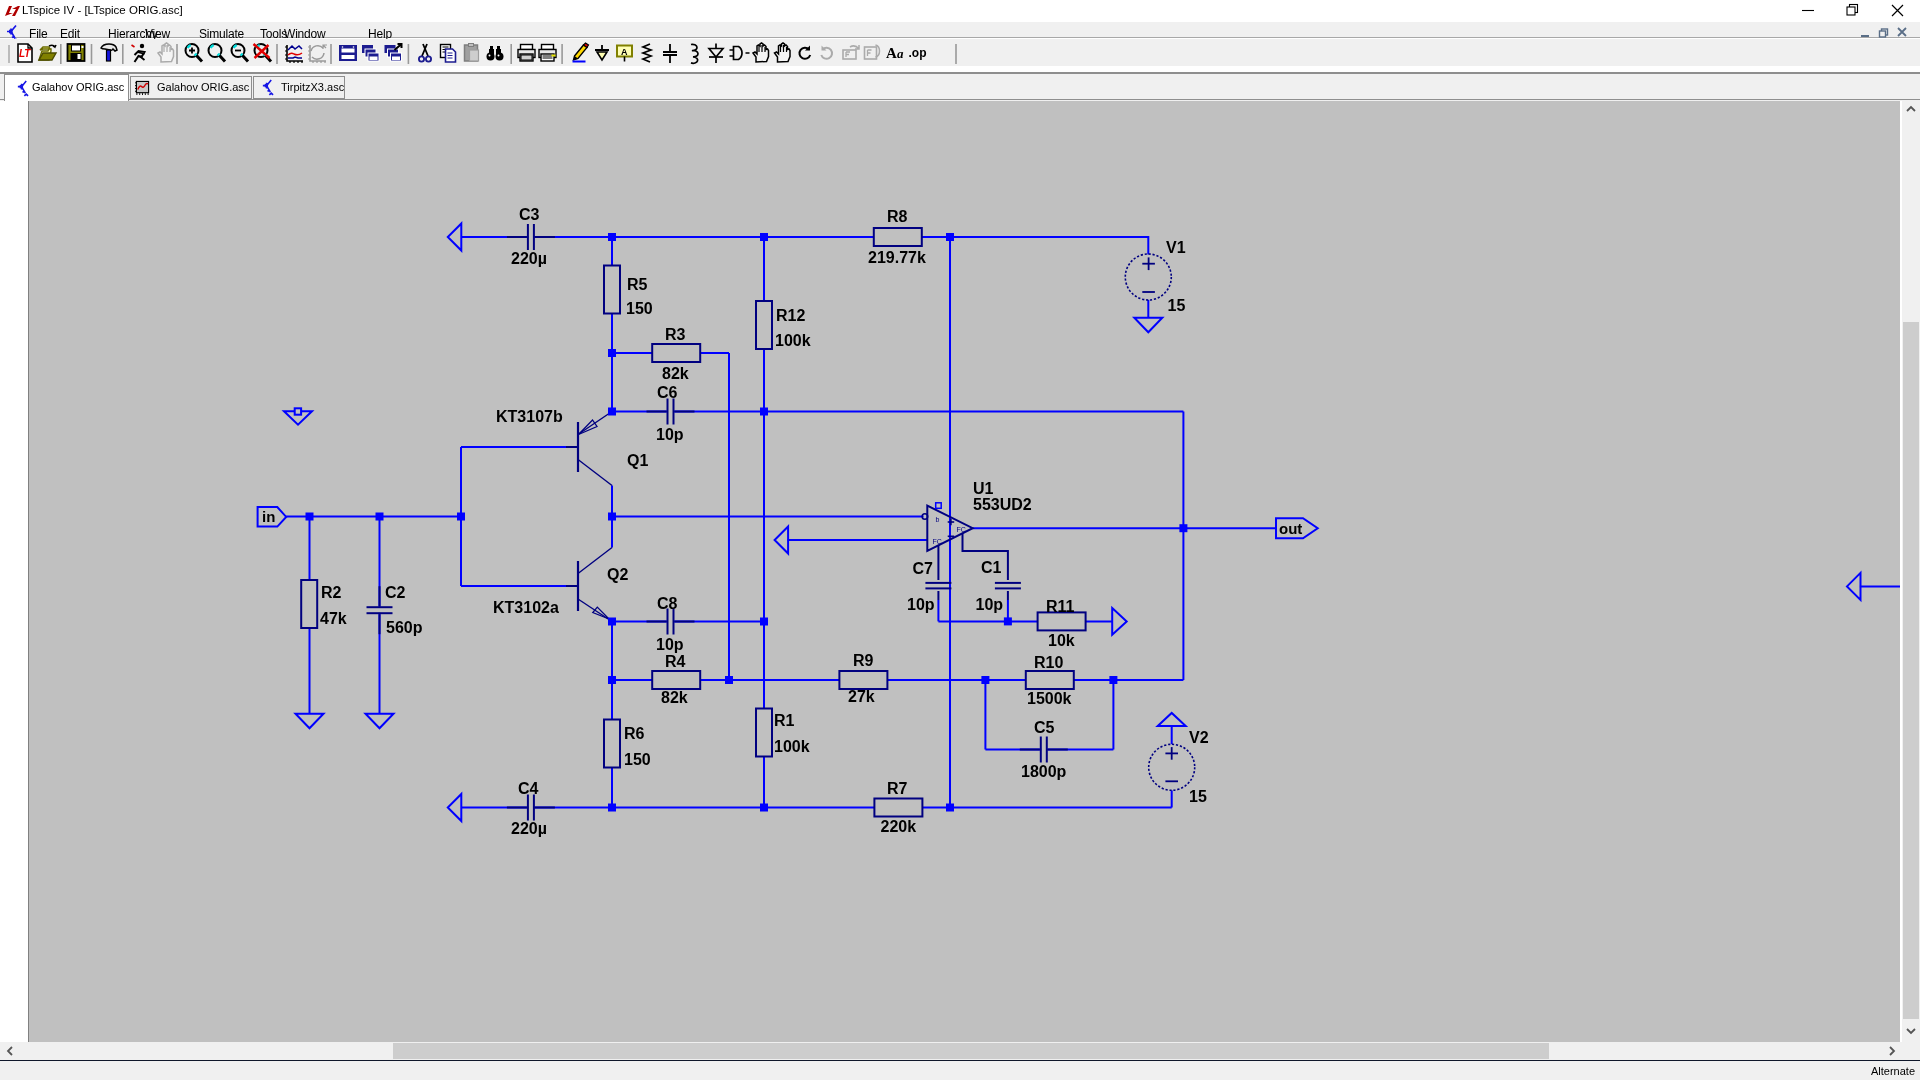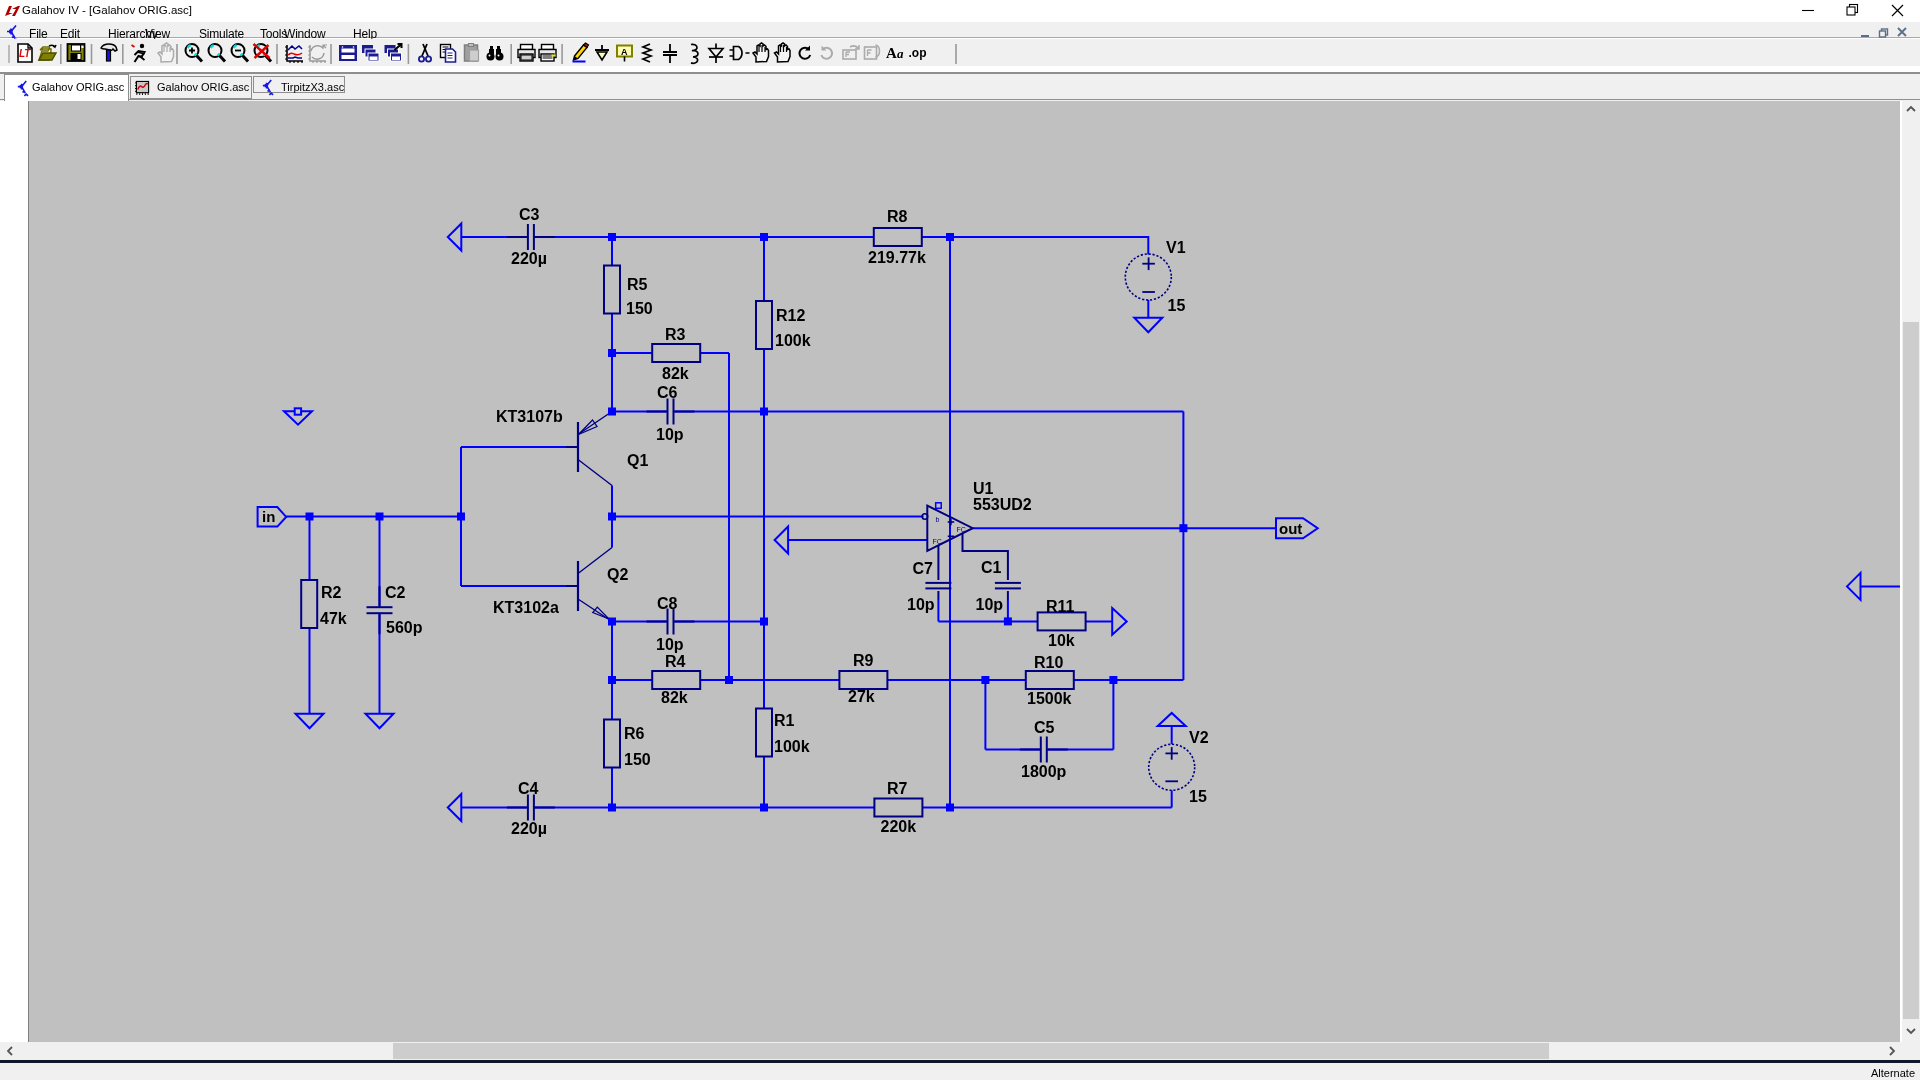--- a/index.html
+++ b/index.html
@@ -11,50 +11,50 @@
 #tbdiv { position:absolute; left:0; top:72px; width:1920px; height:2px; background:#8e8e8e; }
 #tabbar { position:absolute; left:0; top:74px; width:1920px; height:27px; background:#f0f0f0; }
 .tab { position:absolute; border:1px solid #8e8e8e; font-size:11px; color:#000; white-space:nowrap; }
 #schem { position:absolute; left:0; top:101px; width:1900px; height:941px; background:#C0C0C0; border-left:1px solid #808080;margin-left:28px; }
 #vscroll { position:absolute; left:1902px; top:101px; width:18px; height:941px; background:#f0f0f0; }
 #vthumb { position:absolute; left:1903px; top:322px; width:16px; height:697px; background:#cdcdcd; }
 #hscroll { position:absolute; left:0; top:1042px; width:1902px; height:18px; background:#f0f0f0; }
 #hthumb { position:absolute; left:393px; top:1043px; width:1156px; height:16px; background:#cdcdcd; }
 #corner { position:absolute; left:1902px; top:1042px; width:18px; height:18px; background:#f0f0f0; }
 #vsep { position:absolute; left:1900px; top:101px; width:2px; height:941px; background:#fff; }
-#statusbar { position:absolute; left:0; top:1060px; width:1920px; height:20px; background:#f0f0f0; border-top:3px solid #0f172a; }
+#statusbar { position:absolute; left:0; top:1060px; width:1920px; height:20px; background:#f0f0f0; border-top:1px solid #0f172a; }
 #statusbar .alt { position:absolute; right:5px; top:4px; font-size:11px; color:#000; }
 </style></head>
 <body>
 <div id="titlebar">
   <svg width="17" height="14" viewBox="0 0 17 14" style="position:absolute;left:4px;top:4px">
       <path d="M1,12 L5,2 h3 L5,9 h4 z" fill="#b00000"></path>
       <path d="M8,5 l6,-3 h2 l-5,10 h-3 l4,-7 z" fill="#b00000"></path>
     </svg>
-  <span class="t">Galahov IV - [Galahov ORIG.asc]</span>
+  <span class="t">LTspice IV - [LTspice ORIG.asc]</span>
   <svg width="120" height="22" viewBox="0 0 120 22" style="position:absolute;right:8px;top:0">
     <line x1="10" y1="10.5" x2="22" y2="10.5" stroke="#000" stroke-width="1.1"></line>
     <rect x="57.5" y="4.5" width="8" height="8" fill="none" stroke="#000" stroke-width="1.1"></rect>
     <rect x="55" y="7" width="8" height="8" fill="#fff" stroke="#000" stroke-width="1.1"></rect>
     <path d="M100,5 l11,11 M111,5 l-11,11" stroke="#000" stroke-width="1.2"></path>
   </svg>
 </div>
 <div id="menubar">
   <svg width="14" height="19" viewBox="0 0 14 18" style="position:absolute;left:5px;top:2px">
       <path d="M11,1 L6,7 M6,7 l-4,0 m4,0 l0,-3 m0,3 l0,3 m0,-3 l3,5 m0,0 l-2,1 m2,-1 l1,2 m-1,3 l2,-2 l2,2" stroke="#1616e6" stroke-width="1.7" fill="none"></path>
       <rect x="4" y="5.2" width="3.6" height="3.6" fill="#1616e6"></rect>
     </svg>
   <span class="mi" style="left:29px"><u>F</u>ile</span>
   <span class="mi" style="left:60px"><u>E</u>dit</span>
   <span class="mi" style="left:108px">H<u>i</u>erarchy</span>
   <span class="mi" style="left:145px"><u>V</u>iew</span>
   <span class="mi" style="left:199px"><u>S</u>imulate</span>
   <span class="mi" style="left:260px"><u>T</u>ools</span>
   <span class="mi" style="left:284px"><u>W</u>indow</span>
-  <span class="mi" style="left:353px"><u>H</u>elp</span>
+  <span class="mi" style="left:368px"><u>H</u>elp</span>
   <svg width="60" height="18" viewBox="0 0 60 18" style="position:absolute;right:3px;top:1px">
     <line x1="4" y1="13" x2="12" y2="13" stroke="#5a6e87" stroke-width="2"></line>
     <rect x="24.5" y="6" width="6" height="6" fill="none" stroke="#5a6e87" stroke-width="1.4"></rect>
     <rect x="22.5" y="8" width="6" height="6" fill="#f0f0f0" stroke="#5a6e87" stroke-width="1.4"></rect>
     <path d="M41,5 l8,8 M49,5 l-8,8" stroke="#5a6e87" stroke-width="1.8"></path>
   </svg>
 </div>
 <div id="toolbar">
   <svg width="1920" height="27" viewBox="0 0 1920 27">
       <line x1="9" y1="6" x2="9" y2="24" stroke="#bbb" stroke-width="2"></line>
@@ -278,21 +278,21 @@
     <span style="position:absolute;left:27px;top:6px">Galahov ORIG.asc</span>
   </div>
   <div class="tab" style="left:130px;top:2px;width:122px;height:23px;background:#f0f0f0">
     <svg width="15" height="16" viewBox="0 0 16 17" style="position:absolute;left:4px;top:3px">
         <rect x="1.5" y="1.5" width="13" height="12" fill="#c8c8c8" stroke="#000" stroke-width="1.2"></rect>
         <path d="M3,10 q2,-5 4,-3 q2,2 4,-2 q1,-2 3,-1" stroke="#d00000" stroke-width="1.5" fill="none"></path>
         <path d="M2,14 v2 M5,14 v2 M8,14 v2 M11,14 v2 M14,14 v2 M0,3 h2 M0,6 h2 M0,9 h2 M0,12 h2" stroke="#000" stroke-width="1"></path>
       </svg>
     <span style="position:absolute;left:26px;top:4px">Galahov ORIG.asc</span>
   </div>
-  <div class="tab" style="left:253px;top:2px;width:92px;height:17px;background:#f0f0f0">
+  <div class="tab" style="left:253px;top:2px;width:92px;height:23px;background:#f0f0f0">
     <svg width="13" height="17" viewBox="0 0 14 18" style="position:absolute;left:7px;top:2px">
         <path d="M11,1 L6,7 M6,7 l-4,0 m4,0 l0,-3 m0,3 l0,3 m0,-3 l3,5 m0,0 l-2,1 m2,-1 l1,2 m-1,3 l2,-2 l2,2" stroke="#1616e6" stroke-width="1.7" fill="none"></path>
         <rect x="4" y="5.2" width="3.6" height="3.6" fill="#1616e6"></rect>
       </svg>
     <span style="position:absolute;left:27px;top:4px">TirpitzX3.asc</span>
   </div>
 </div>
 <div id="schem">
   <svg width="1900" height="941" viewBox="0 101 1900 941">
       <line x1="432.5" y1="237" x2="1119.3" y2="237" stroke="#0000FF" stroke-width="2"></line>

